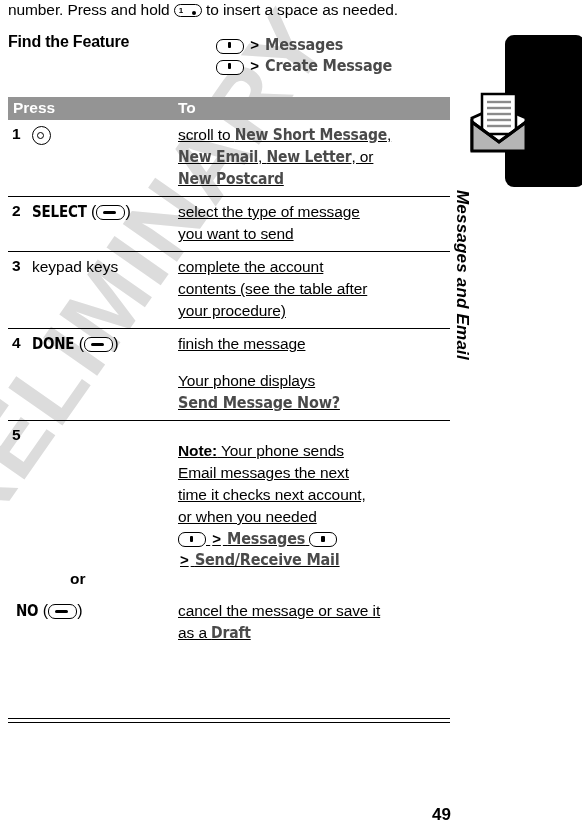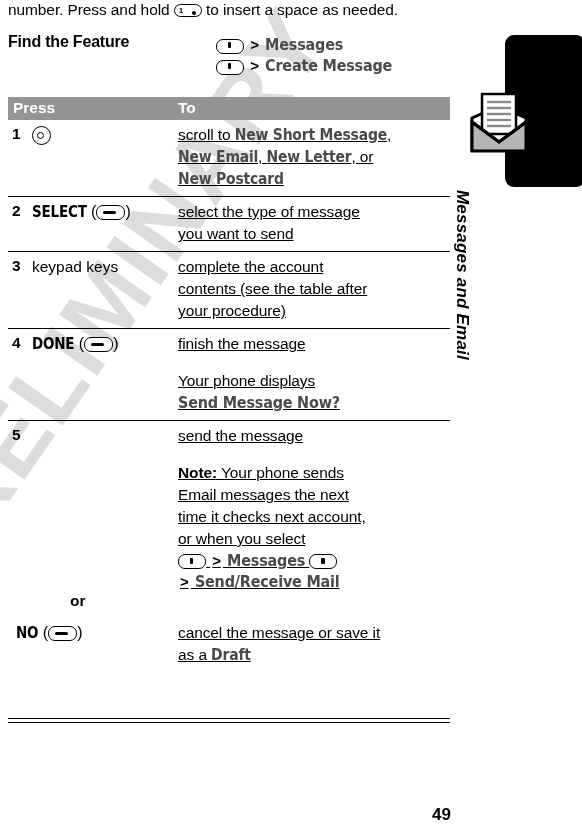--- a/index.html
+++ b/index.html
@@ -425,25 +425,24 @@
       <div class="t-to">
         <p>finish the message</p>
         <p class="gap">Your phone displays</p>
         <p class="disp" style="font-size:16px">Send Message Now?</p>
       </div>
     </div>
 
     <div class="trow last" style="padding-bottom:0">
       <div class="t-num">5</div>
       <div class="t-to">
-        <p>send the message</p>
         <p class="gap"><b>Note:</b><span> Your phone sends</span></p>
         <p>Email messages the next</p>
         <p>time it checks next account,</p>
-        <p>or when you select</p>
+        <p>or when you needed</p>
         <p style="line-height:21px">
           <span class="key-menu"></span>
           <span class="gt">&gt;</span>
           <span class="disp" style="font-size:16px">Messages</span>
           <span class="key-menu"></span>
         </p>
         <p style="line-height:21px">
           <span class="gt">&gt;</span>
           <span class="disp" style="font-size:16px">Send/Receive Mail</span>
         </p>

